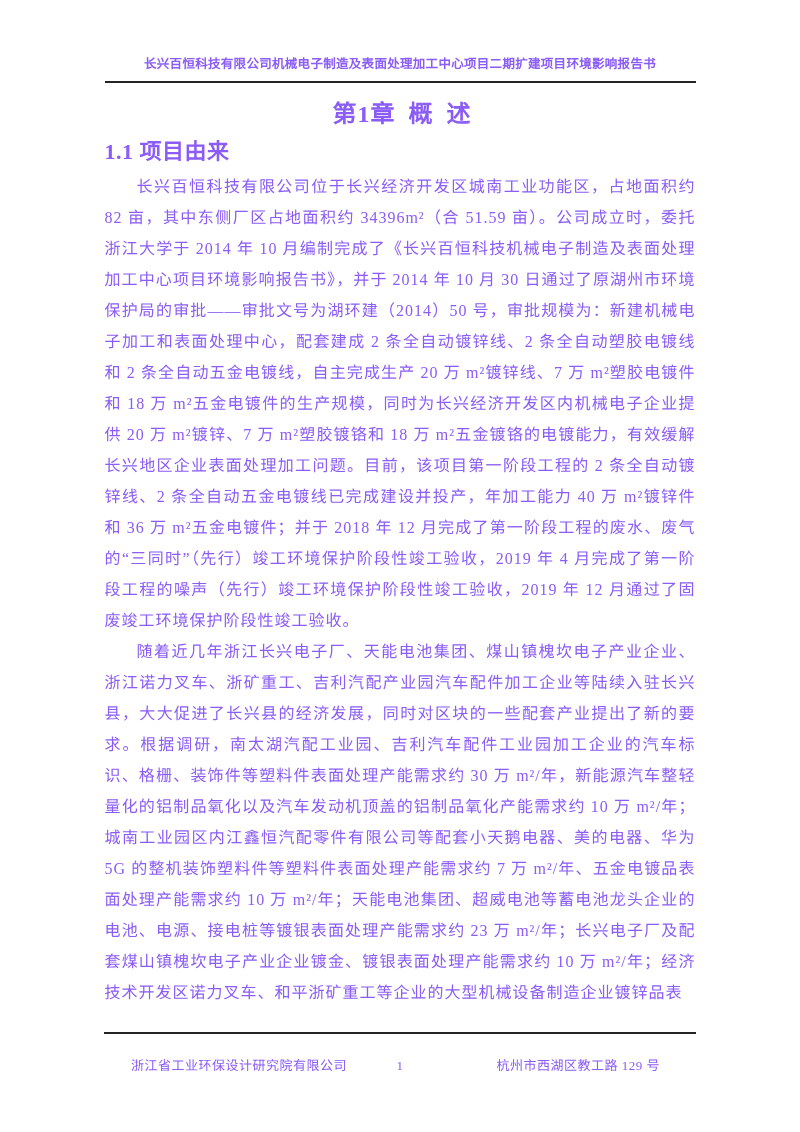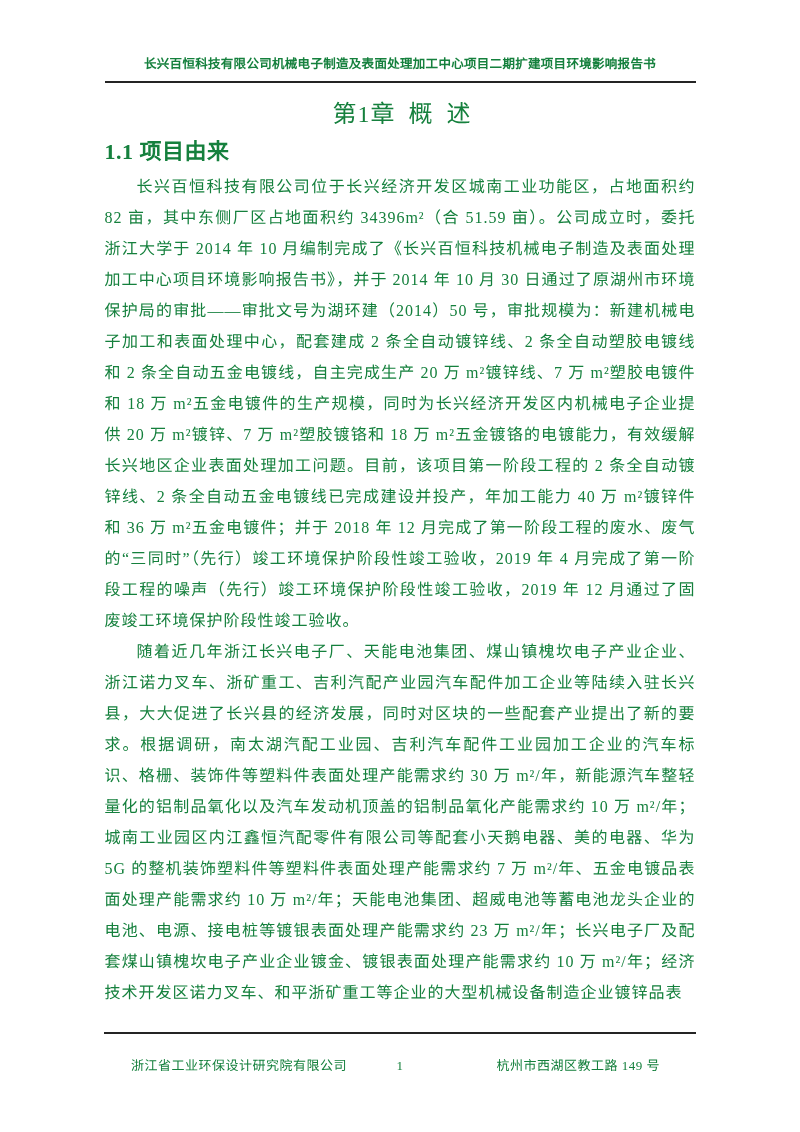--- a/index.html
+++ b/index.html
@@ -6,21 +6,21 @@
     margin: 0;
     padding: 0;
     background: #ffffff;
   }
   .page {
     position: relative;
     width: 800px;
     height: 1132px;
     margin: 0 auto;
     background: #ffffff;
-    color: #15803d;
+    color: #8b5cf6;
     font-family: "Liberation Serif", "DejaVu Serif", serif;
     overflow: hidden;
   }
   
   .running-header {
     padding-top: 56px;
     width: 591px;
     margin: 0 auto;
   }
   .running-title {
@@ -34,21 +34,21 @@
   .header-rule {
     margin-top: 9px;
     height: 2px;
     background: #242424;
   }
   
   .chapter-title {
     margin: 16px 0 0 4px;
     text-align: center;
     font-size: 24px;
-    font-weight: normal;
+    font-weight: bold;
     line-height: 30px;
     word-spacing: 6px;
     letter-spacing: 1px;
   }
   .section-title {
     width: 591px;
     margin: 11px auto 0 auto;
     font-size: 22px;
     font-weight: bold;
     line-height: 24px;
@@ -101,16 +101,16 @@
   <h2 class="section-title">1.1 项目由来</h2>
 
   <main class="body-text">
     <p>长兴百恒科技有限公司位于长兴经济开发区城南工业功能区，占地面积约 82 亩，其中东侧厂区占地面积约 34396m²（合 51.59 亩）。公司成立时，委托浙江大学于 2014 年 10 月编制完成了《长兴百恒科技机械电子制造及表面处理加工中心项目环境影响报告书》，并于 2014 年 10 月 30 日通过了原湖州市环境保护局的审批——审批文号为湖环建（2014）50 号，审批规模为：新建机械电子加工和表面处理中心，配套建成 2 条全自动镀锌线、2 条全自动塑胶电镀线和 2 条全自动五金电镀线，自主完成生产 20 万 m²镀锌线、7 万 m²塑胶电镀件和 18 万 m²五金电镀件的生产规模，同时为长兴经济开发区内机械电子企业提供 20 万 m²镀锌、7 万 m²塑胶镀铬和 18 万 m²五金镀铬的电镀能力，有效缓解长兴地区企业表面处理加工问题。目前，该项目第一阶段工程的 2 条全自动镀锌线、2 条全自动五金电镀线已完成建设并投产，年加工能力 40 万 m²镀锌件和 36 万 m²五金电镀件；并于 2018 年 12 月完成了第一阶段工程的废水、废气的“三同时”（先行）竣工环境保护阶段性竣工验收，2019 年 4 月完成了第一阶段工程的噪声（先行）竣工环境保护阶段性竣工验收，2019 年 12 月通过了固废竣工环境保护阶段性竣工验收。</p>
     <p>随着近几年浙江长兴电子厂、天能电池集团、煤山镇槐坎电子产业企业、浙江诺力叉车、浙矿重工、吉利汽配产业园汽车配件加工企业等陆续入驻长兴县，大大促进了长兴县的经济发展，同时对区块的一些配套产业提出了新的要求。根据调研，南太湖汽配工业园、吉利汽车配件工业园加工企业的汽车标识、格栅、装饰件等塑料件表面处理产能需求约 30 万 m²/年，新能源汽车整轻量化的铝制品氧化以及汽车发动机顶盖的铝制品氧化产能需求约 10 万 m²/年；城南工业园区内江鑫恒汽配零件有限公司等配套小天鹅电器、美的电器、华为 5G 的整机装饰塑料件等塑料件表面处理产能需求约 7 万 m²/年、五金电镀品表面处理产能需求约 10 万 m²/年；天能电池集团、超威电池等蓄电池龙头企业的电池、电源、接电桩等镀银表面处理产能需求约 23 万 m²/年；长兴电子厂及配套煤山镇槐坎电子产业企业镀金、镀银表面处理产能需求约 10 万 m²/年；经济技术开发区诺力叉车、和平浙矿重工等企业的大型机械设备制造企业镀锌品表</p>
   </main>
 
   <footer class="page-footer">
     <div class="footer-company">浙江省工业环保设计研究院有限公司</div>
     <div class="footer-page">1</div>
-    <div class="footer-address">杭州市西湖区教工路 149 号</div>
+    <div class="footer-address">杭州市西湖区教工路 129 号</div>
   </footer>
 
 </div>
 
 </body></html>

